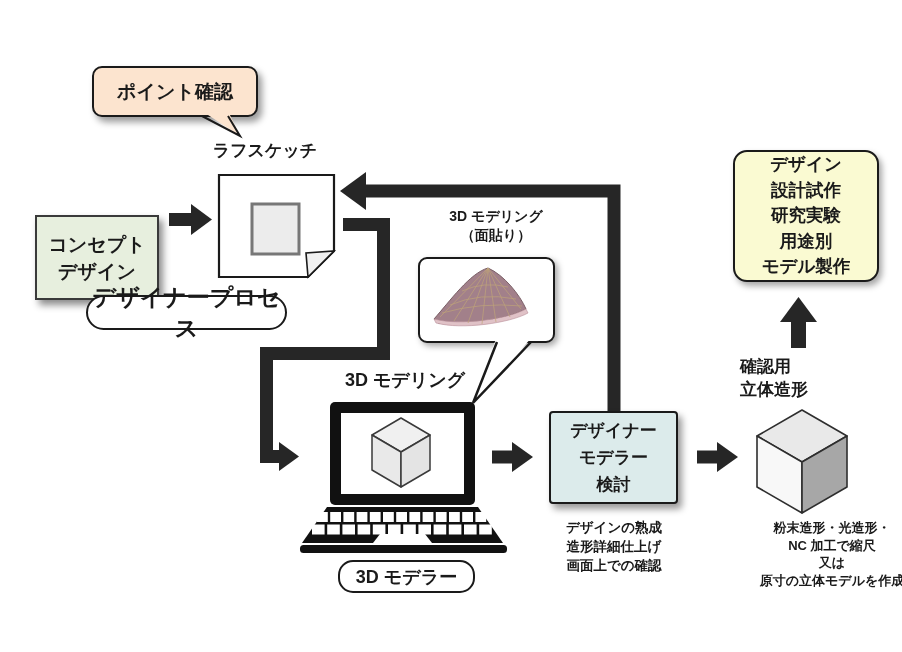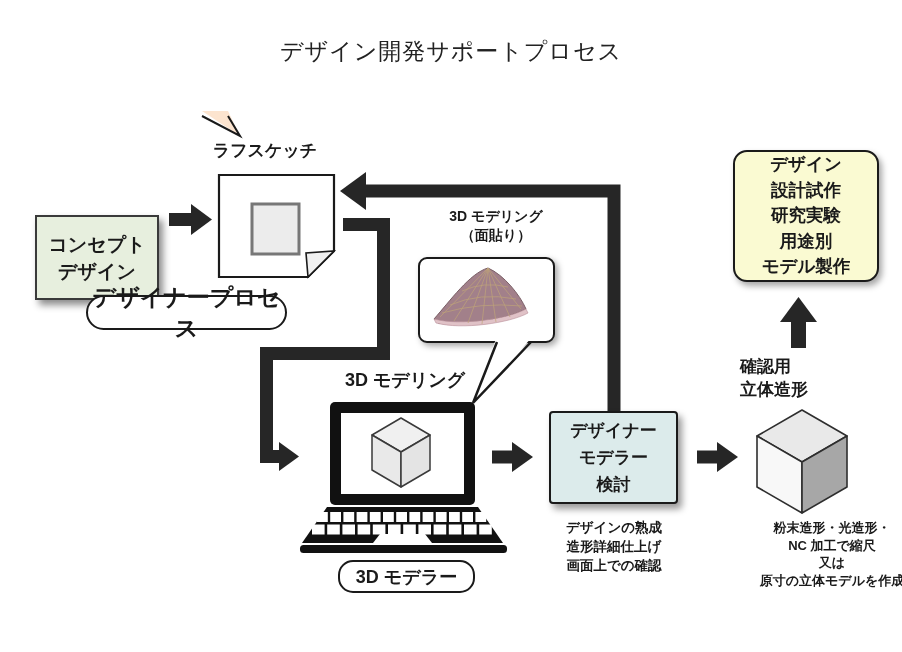--- a/index.html
+++ b/index.html
@@ -132,22 +132,24 @@
       <rect x="300" y="545" width="207" height="8" rx="3.5" fill="#111"></rect>
     </g>
 
     <g stroke="#2e2e2e" stroke-width="1.6" stroke-linejoin="round">
       <polygon points="802,410 847,436 802,462 757,436" fill="#e9e9e9"></polygon>
       <polygon points="757,436 802,462 802,513 757,487" fill="#f8f8f8"></polygon>
       <polygon points="847,436 802,462 802,513 847,487" fill="#a7a7a7"></polygon>
     </g>
   </svg>
 
-  <div id="title" class="abs">デザイン開発サポートプロセス</div>
-
+
+  <div id="bubble" class="abs center">
+    <span>ポイント確認</span>
+  </div>
 
   <div id="rough-sketch-label" class="abs">ラフスケッチ</div>
 
   <div id="concept-box" class="abs center pre">コンセプト
 デザイン</div>
 
   <div id="designer-process-pill" class="abs center">
     <span>デザイナープロセス</span>
   </div>
 

